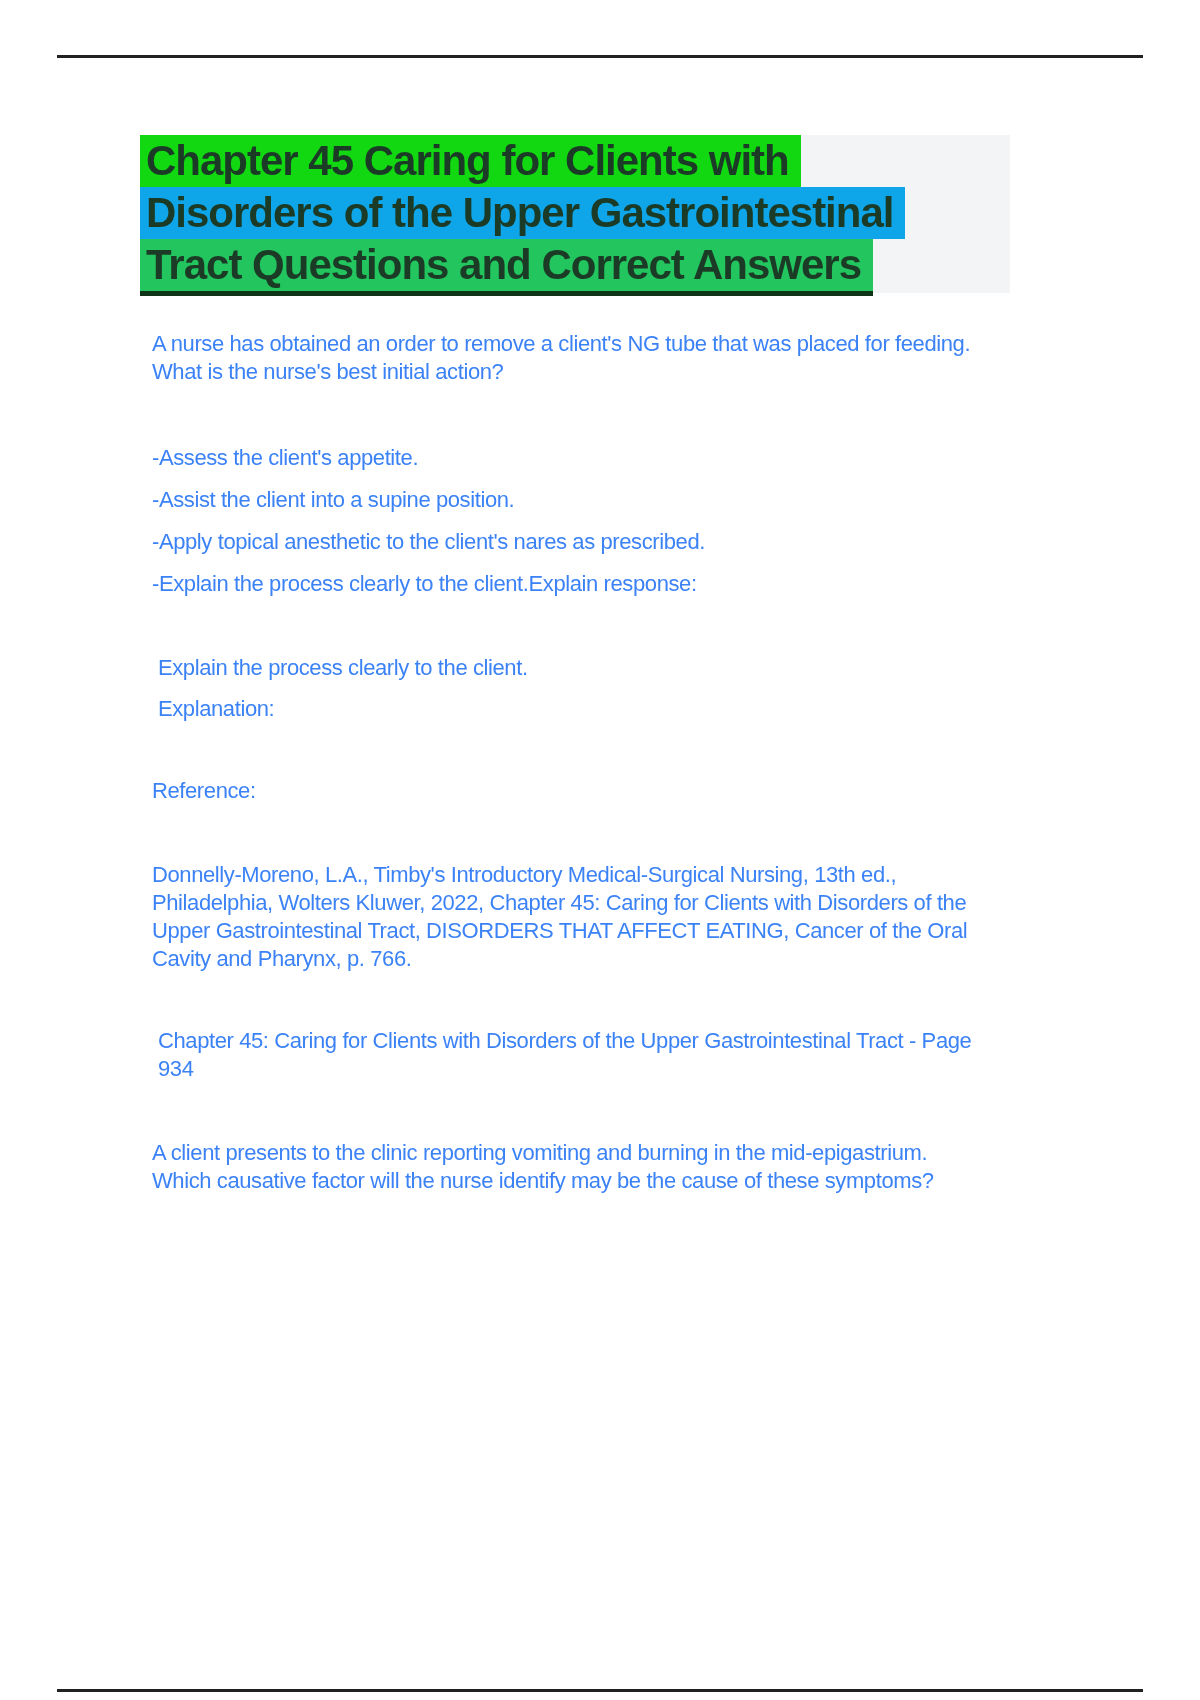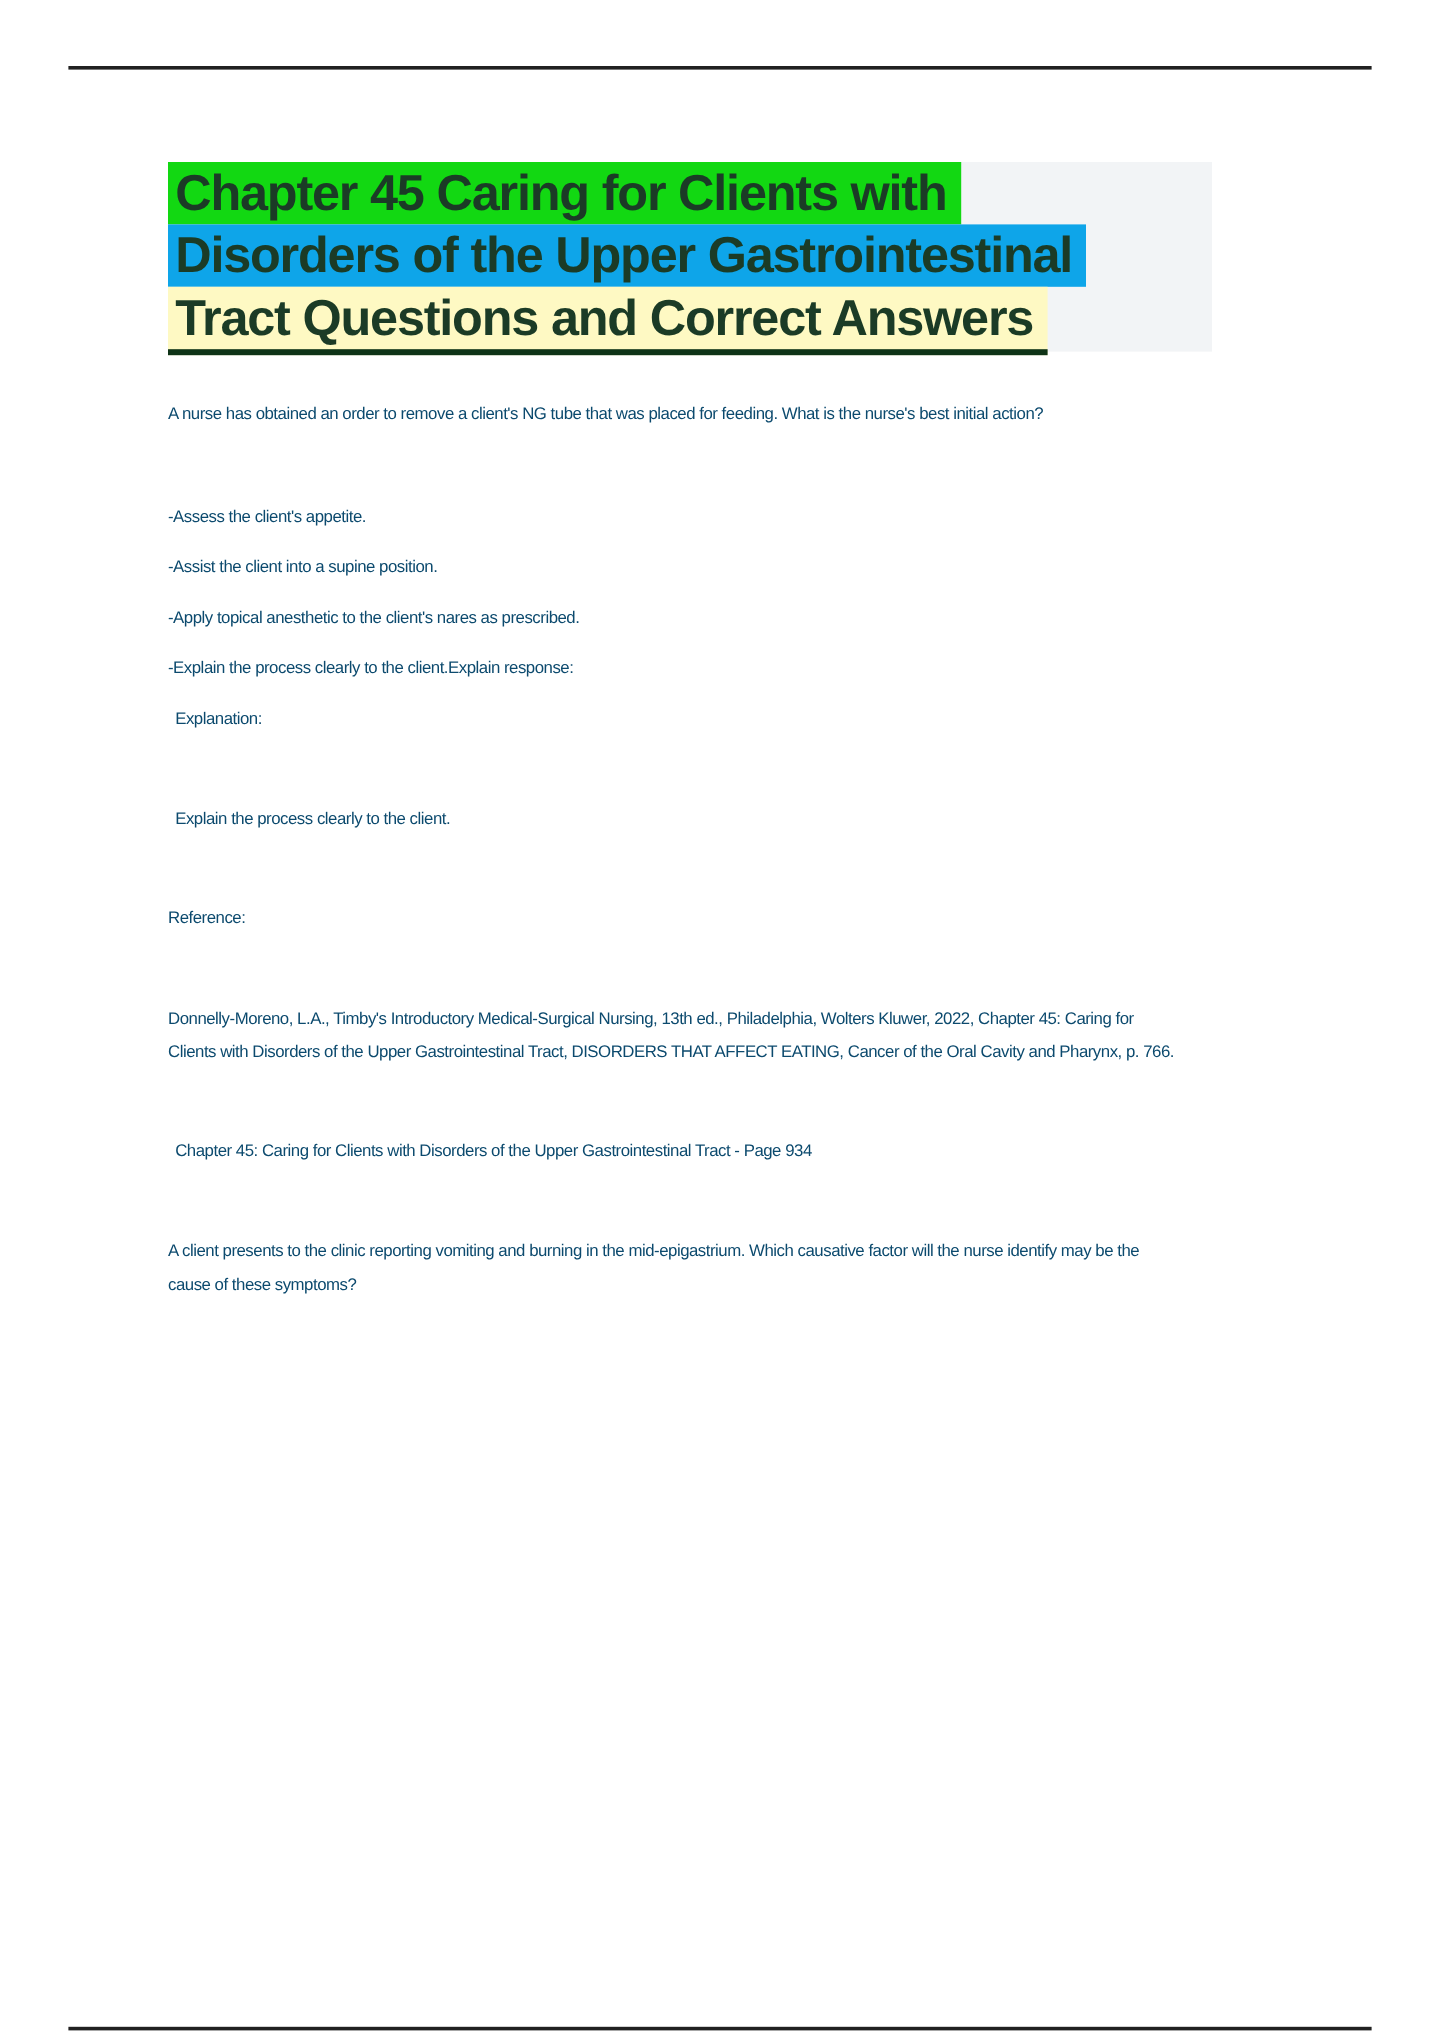--- a/index.html
+++ b/index.html
@@ -63,25 +63,25 @@
     padding: 0 12px 0 6px;
     box-sizing: border-box;
   }
   .title-line .hl.underlined {
     border-bottom: 5px solid #0e3317;
     height: 57px;
   }
 
   
   .para {
-    margin: 0;
-    font-size: 14px;
+    margin: 12px;
+    font-size: 22px;
     line-height: 28px;
     letter-spacing: -0.4px;
-    color: #0c4a6e;
+    color: #3b82f6;
   }
   .indent { padding-left: 6px; }
 
   .q1          { margin-top: 39px; }
   .options     { margin-top: 58px; }
   .option      { margin-bottom: 14px; }
   .correct     { margin-top: 56px; }
   .expl-label  { margin-top: 13px; }
   .expl-text   { margin-top: 56px; }
   .ref-label   { margin-top: 54px; }
@@ -96,36 +96,36 @@
 
   <div class="rule rule-top"></div>
 
   <div class="content">
 
     <div class="title-wrap">
       <div class="title-backdrop"></div>
       <h1 class="doc-title">
         <div class="title-line"><span class="hl" style="background: rgb(18, 216, 18); color: rgb(27, 59, 38);">Chapter 45 Caring for Clients with</span></div>
         <div class="title-line"><span class="hl" style="background: #0ea5e9; color: rgb(27, 59, 38);">Disorders of the Upper Gastrointestinal</span></div>
-        <div class="title-line"><span class="hl underlined" style="background: #fef9c3; color: rgb(27, 59, 38);">Tract Questions and Correct Answers</span></div>
+        <div class="title-line"><span class="hl underlined" style="background: #22c55e; color: rgb(27, 59, 38);">Tract Questions and Correct Answers</span></div>
       </h1>
     </div>
 
     <p class="para q1">A nurse has obtained an order to remove a client's NG tube that was placed for feeding. What is the nurse's best initial action?</p>
 
     <div class="options">
       <p class="para option">-Assess the client's appetite.</p>
       <p class="para option">-Assist the client into a supine position.</p>
       <p class="para option">-Apply topical anesthetic to the client's nares as prescribed.</p>
       <p class="para option">-Explain the process clearly to the client.Explain response:</p>
     </div>
 
+    <p class="para correct indent">Explain the process clearly to the client.</p>
+
     <p class="para expl-label indent">Explanation:</p>
-
-    <p class="para correct indent">Explain the process clearly to the client.</p>
 
 
     <p class="para ref-label">Reference:</p>
 
     <p class="para ref-text">Donnelly-Moreno, L.A., Timby's Introductory Medical-Surgical Nursing, 13th ed., Philadelphia, Wolters Kluwer, 2022, Chapter 45: Caring for Clients with Disorders of the Upper Gastrointestinal Tract, DISORDERS THAT AFFECT EATING, Cancer of the Oral Cavity and Pharynx, p. 766.</p>
 
     <p class="para source-line indent">Chapter 45: Caring for Clients with Disorders of the Upper Gastrointestinal Tract - Page 934</p>
 
     <p class="para q2">A client presents to the clinic reporting vomiting and burning in the mid-epigastrium. Which causative factor will the nurse identify may be the cause of these symptoms?</p>
 

